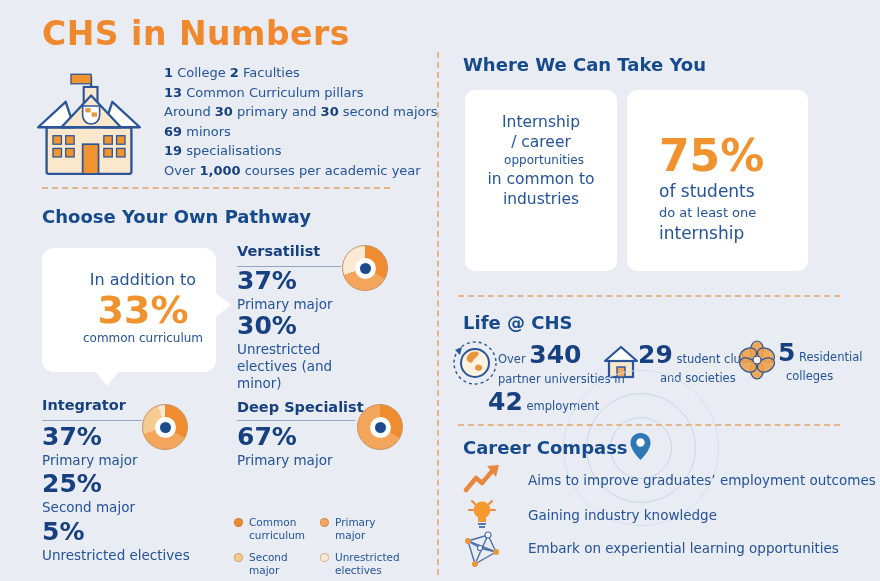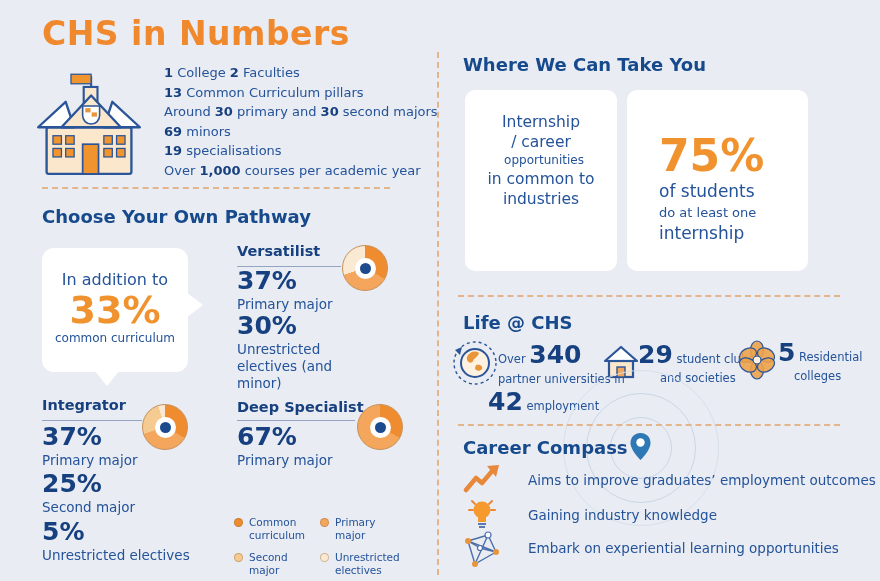--- a/index.html
+++ b/index.html
@@ -76,21 +76,21 @@
     <div class="statline"><span>Around </span><span class="b">30</span><span> primary and </span><span class="b">30</span><span> second majors</span></div>
     <div class="statline"><span class="b">69</span><span> minors</span></div>
     <div class="statline"><span class="b">19</span><span> specialisations</span></div>
     <div class="statline"><span>Over </span><span class="b">1,000</span><span> courses per academic year</span></div>
   </div>
 
   <div class="abs hdash" style="left:42px;top:187px;width:348px;"></div>
 
   <div class="abs h2" style="left:42px;top:206px;">Choose Your Own Pathway</div>
 
-  <div class="abs callout" style="left:42px;top:248px;width:146px;height:124px;">
+  <div class="abs callout" style="left:42px;top:248px;width:146px;height:124px;padding-left:28px;">
     <div class="tri-r"></div>
     <div class="tri-d"></div>
     <div style="text-align:center;padding-top:22px;font-size:16px;color:#24539a;">In addition to</div>
     <div style="text-align:center;font-size:38px;font-weight:bold;color:#f0932f;line-height:42px;">33%</div>
     <div style="text-align:center;font-size:12px;color:#24539a;">common curriculum</div>
   </div>
 
   <div class="abs ptitle" style="left:237px;top:243px;">Versatilist</div>
   <div class="abs tline" style="left:237px;top:266px;width:104px;"></div>
   <div class="abs donut" style="left: 342px; top: 245px; background: conic-gradient(rgb(238, 140, 47) 0%, rgb(238, 140, 47) 33%, rgb(243, 166, 92) 33%, rgb(243, 166, 92) 70%, rgb(251, 234, 211) 70%, rgb(251, 234, 211) 100%);">
@@ -218,21 +218,21 @@
         <ellipse cx="12" cy="17" rx="6.5" ry="9" transform="rotate(60 12 17)"></ellipse>
         <ellipse cx="30" cy="17" rx="6.5" ry="9" transform="rotate(-60 30 17)"></ellipse>
         <ellipse cx="12" cy="27" rx="6.5" ry="9" transform="rotate(120 12 27)"></ellipse>
         <ellipse cx="30" cy="27" rx="6.5" ry="9" transform="rotate(-120 30 27)"></ellipse>
       </g>
       <circle cx="21" cy="22" r="4" fill="#fdf2e1" stroke="#2a5598" stroke-width="1"></circle>
     </svg>
   </div>
   <div class="abs" style="left:778px;top:338px;">
     <div><span class="bignum">5</span><span class="small"> Residential</span></div>
-    <div style="margin-left:16px;margin-top:-2px;"><span class="small">colleges</span></div>
+    <div style="margin-left:8px;margin-top:-2px;"><span class="small">colleges</span></div>
   </div>
 
   <div class="abs hdash" style="left:458px;top:424px;width:382px;z-index:1;"></div>
 
   <div class="abs ripple" style="left:610px;top:417px;width:60px;height:60px;"></div>
   <div class="abs ripple" style="left:586px;top:393px;width:108px;height:108px;"></div>
   <div class="abs ripple" style="left:563px;top:370px;width:154px;height:154px;border-color:#d6e0ea;"></div>
 
   <div class="abs h2 z2" style="left:463px;top:437px;">Career Compass</div>
   <div class="abs z2" style="left:629px;top:432px;">

